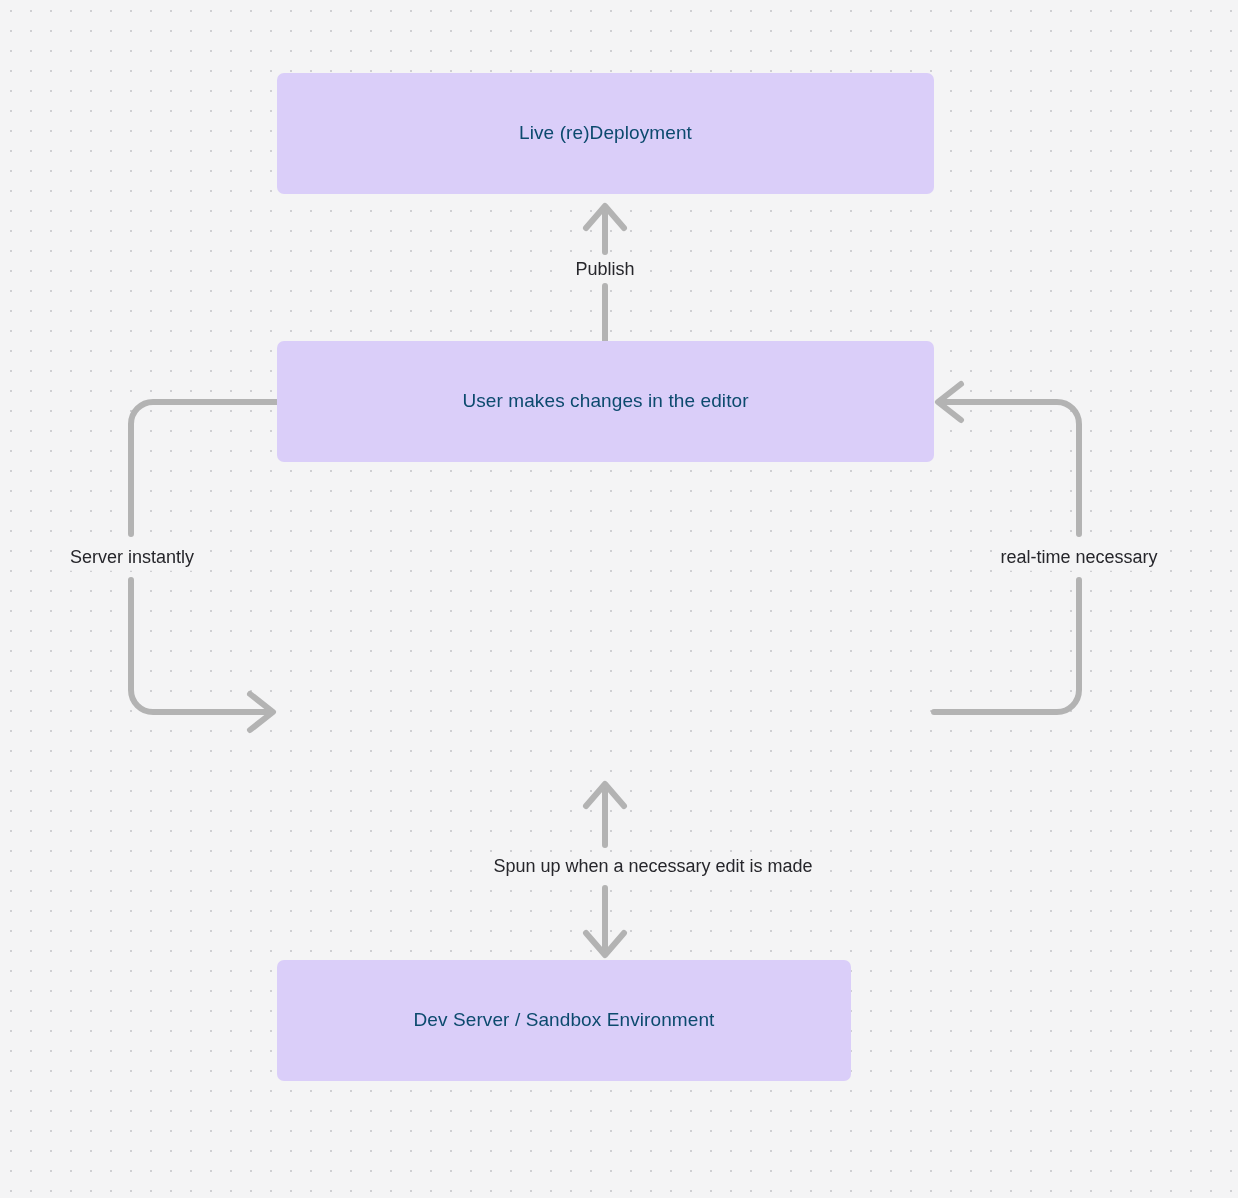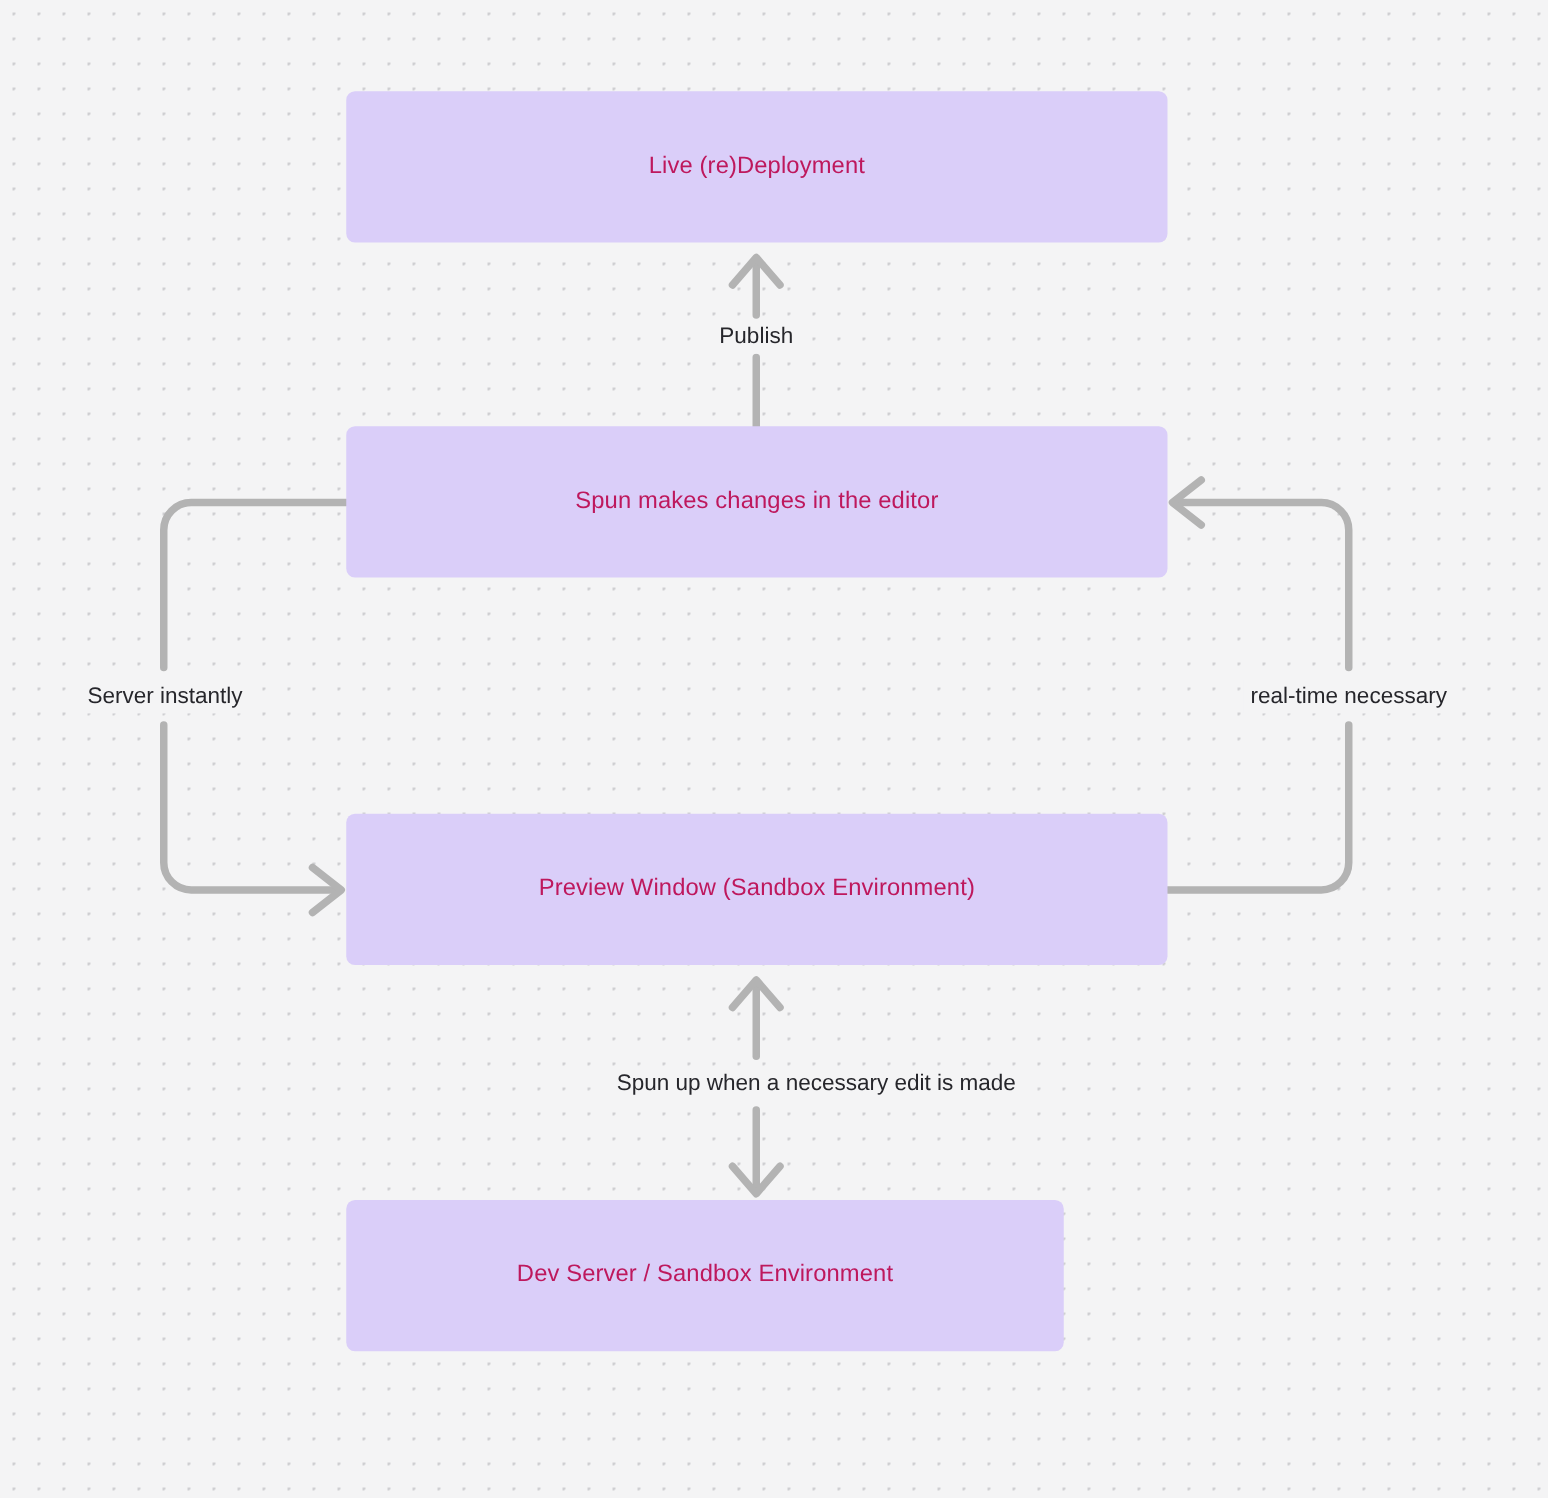--- a/index.html
+++ b/index.html
@@ -31,21 +31,21 @@
   }
   .node {
     position: absolute;
     box-sizing: border-box;
     background: #dacef9;
     border-radius: 7px;
     display: flex;
     align-items: center;
     justify-content: center;
     text-align: center;
-    color: #be185d;
+    color: #0c4a6e;
     font-size: 19px;
     letter-spacing: 0.1px;
     line-height: 1.3;
     padding: 6px 14px;
   }
   .edge-label {
     position: absolute;
     color: #26262b;
     font-size: 18px;
     line-height: 1.25;
@@ -90,26 +90,23 @@
       </g>
 
     </g>
   </svg>
 
   <div class="node" style="left:277px; top:73px; width:657px; height:121px;">
     <span>Live (re)Deployment</span>
   </div>
 
   <div class="node" style="left:277px; top:341px; width:657px; height:121px;">
-    <span>Spun makes changes in the editor</span>
+    <span>User makes changes in the editor</span>
   </div>
 
-  <div class="node" style="left:277px; top:651px; width:657px; height:121px;">
-    <span>Preview Window (Sandbox Environment)</span>
-  </div>
 
   <div class="node" style="left:277px; top:960px; width:574px; height:121px;text-align:right;">
     <span>Dev Server / Sandbox Environment</span>
   </div>
 
   <div class="edge-label" style="left:605px; top:269px;">Publish</div>
 
   <div class="edge-label" style="left:132px; top:557px;">Server instantly</div>
 
   <div class="edge-label" style="left:1079px; top:557px;">real-time necessary</div>

